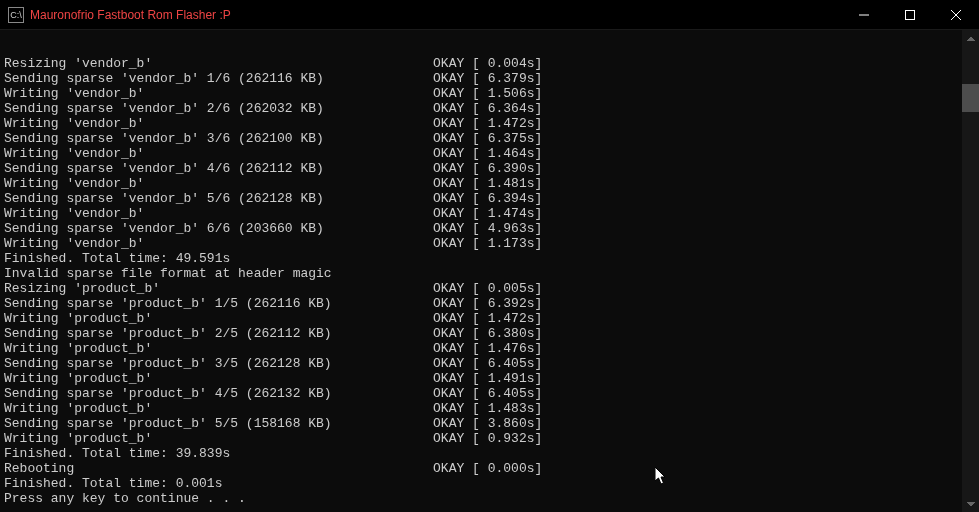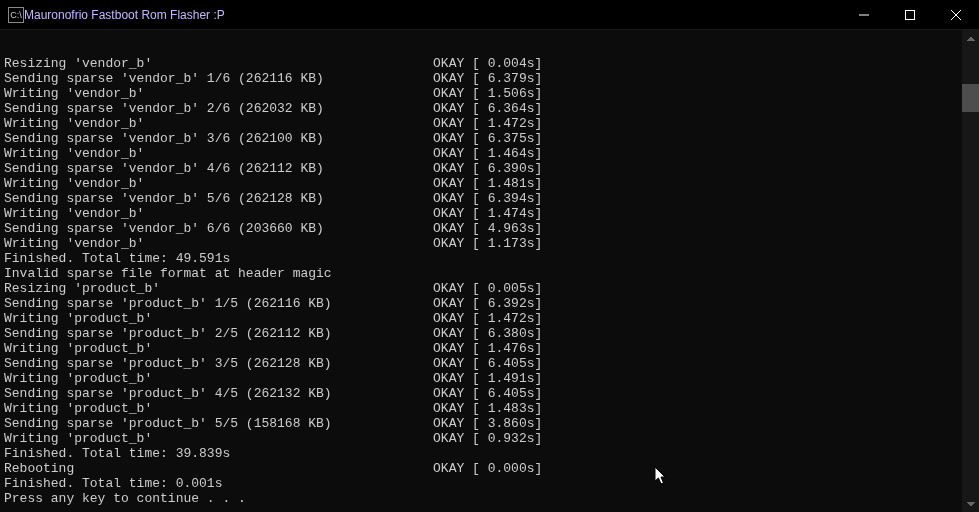--- a/index.html
+++ b/index.html
@@ -26,23 +26,24 @@
       margin-left: 8px;
       border: 1px solid #888;
       display: flex;
       align-items: center;
       justify-content: center;
       font-size: 9px;
       color: #ccc;
       font-family: 'Segoe UI', sans-serif;
     }
     .titlebar-text {
-      color: #c4b5fd;
+      color: #ef4444;
       font-family: 'Segoe UI', sans-serif;
       font-size: 12px;
+      margin-left: 6px;
       flex-grow: 1;
     }
     .win-controls {
       display: flex;
       height: 100%;
     }
     .win-btn {
       width: 46px;
       height: 30px;
       display: flex;

